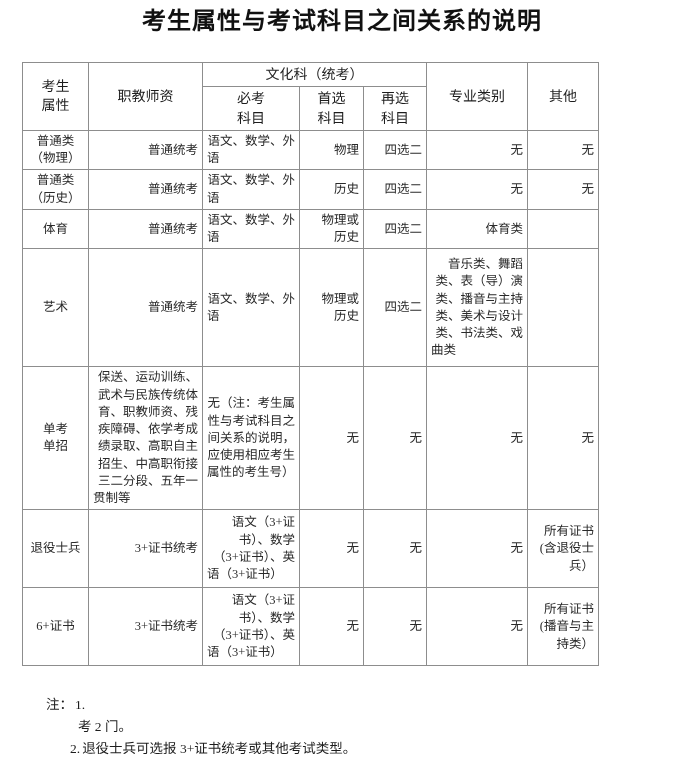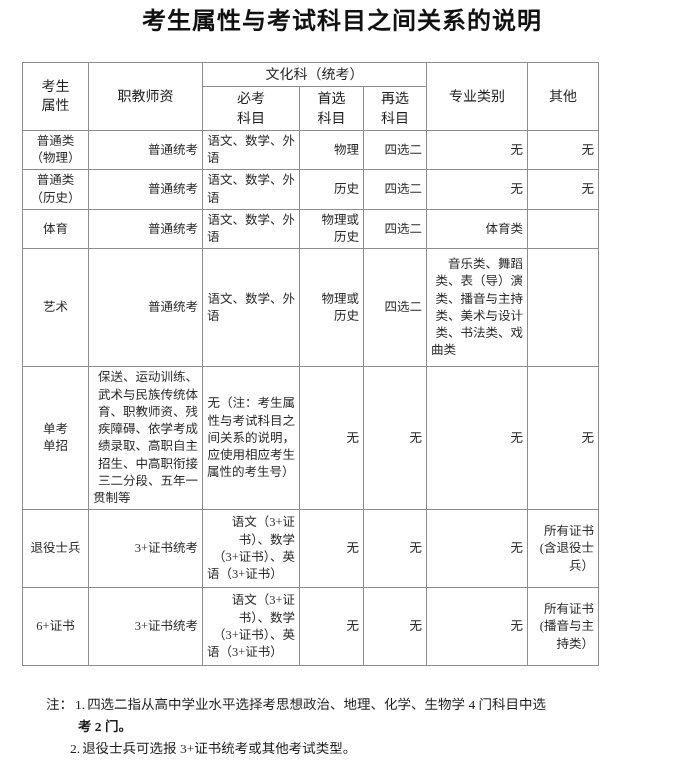--- a/index.html
+++ b/index.html
@@ -115,21 +115,20 @@
     padding-right: 2px;
   }
   .note-body {
     flex: 1 1 auto;
   }
   .note-indent {
     padding-left: 72px;
   }
   .note-cont {
     padding-left: 56px;
-    font-weight: bold;
   }
 </style>
 </head>
 <body>
 
 <div class="page">
 
   <div class="doc-title">考生属性与考试科目之间关系的说明</div>
 
   <div class="table-wrap">
@@ -265,21 +264,20 @@
         </tr>
 
       </tbody>
     </table>
   </div>
 
   <div class="notes">
     <div class="note-row">
       <span class="note-label">注：</span>
       <span class="note-label" style="padding-left:0">1.</span>
-      <span class="note-body">四选二指从高中学业水平选择考思想政治、地理、化学、生物学 4 门科目中选</span>
     </div>
     <div class="note-cont">考 2 门。</div>
     <div class="note-row note-indent" style="padding-left:0">
       <span class="note-label" style="padding-left:48px">2.</span>
       <span class="note-body">退役士兵可选报 3+证书统考或其他考试类型。</span>
     </div>
   </div>
 
 </div>
 

